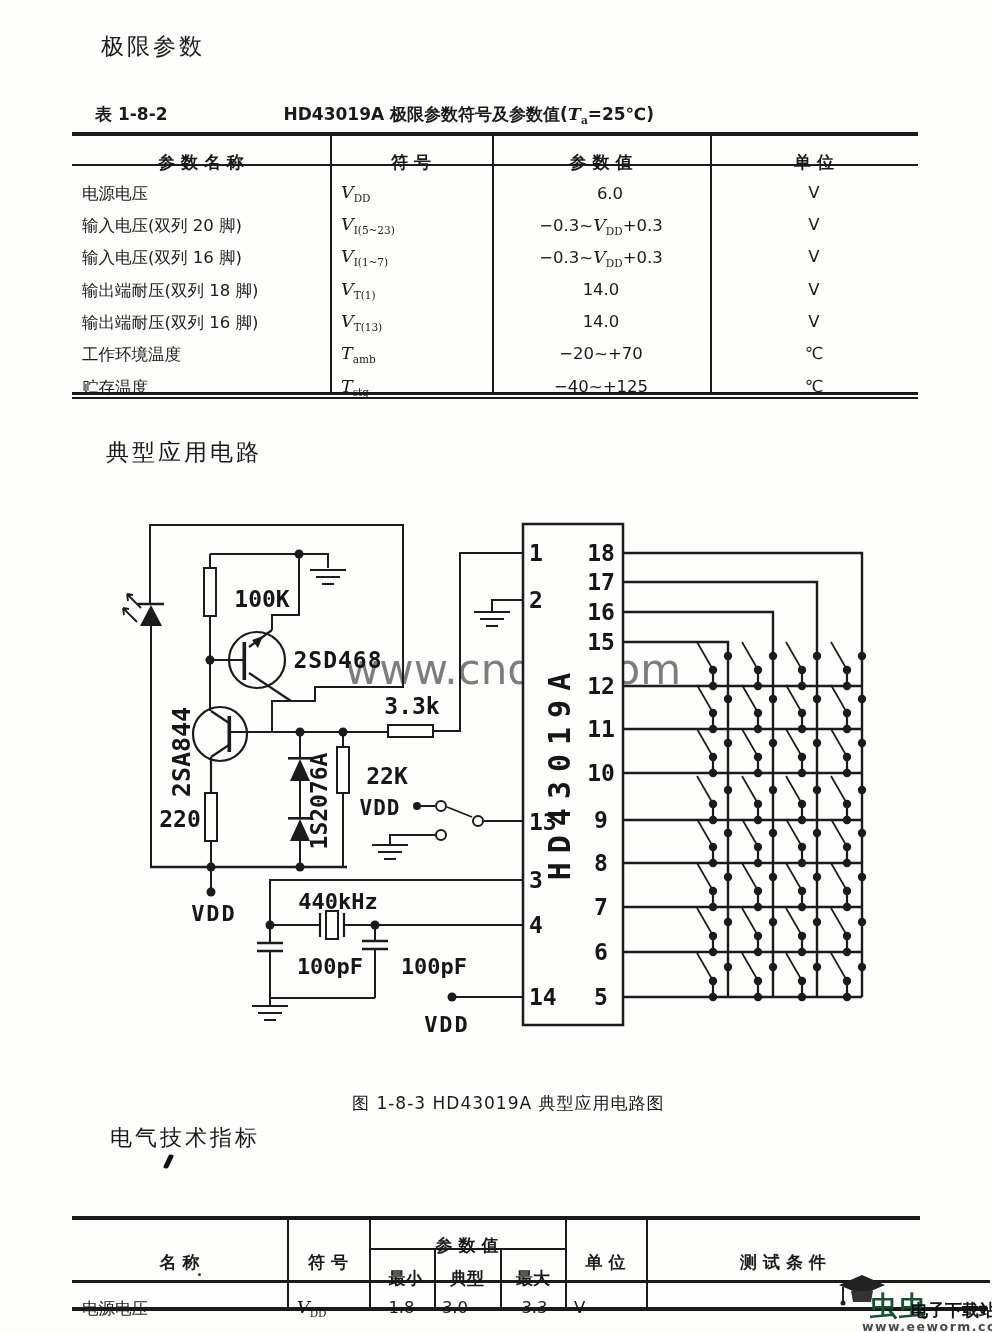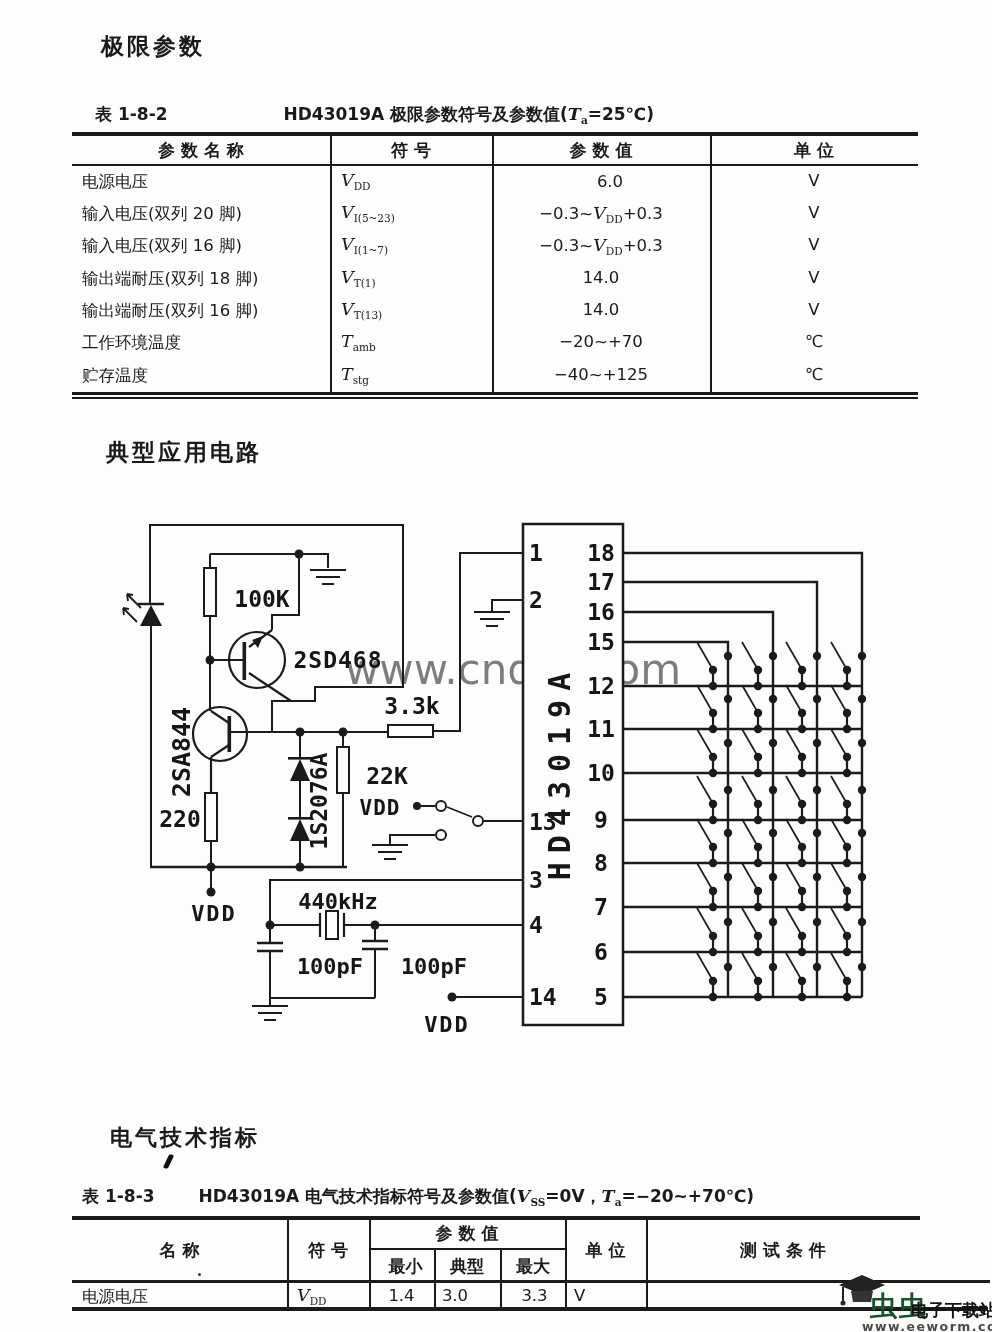--- a/index.html
+++ b/index.html
@@ -1,24 +1,24 @@
 <!DOCTYPE html>
 <html><head>
 <meta charset="utf-8">
 <style>
   html,body{margin:0;padding:0;background:#e8e8e8;}
   .page{position:relative;width:992px;height:1332px;background:#fdfdfc;overflow:hidden;
         font-family:"DejaVu Sans",sans-serif;color:#1a1a1a;}
   .abs{position:absolute;white-space:nowrap;}
-  .h1{font-size:23px;font-weight:bold;letter-spacing:3px;}
+  .h1{font-size:23px;font-weight:normal;letter-spacing:3px;}
   .ttl{font-size:17px;font-weight:bold;}
   .cap{font-size:17px;letter-spacing:1px;}
   .hline{position:absolute;background:#1a1a1a;}
   .vline{position:absolute;background:#1a1a1a;width:2px;}
-  .cell{position:absolute;font-size:16.5px;white-space:nowrap;}
+  .cell{position:absolute;font-size:16.5px;white-space:nowrap;margin-top:12px;}
   .ctr{text-align:center;}
   i.sym{font-family:"DejaVu Serif","Liberation Serif",serif;font-style:italic;font-size:17.5px;}
   sub{font-size:10.5px;font-family:"DejaVu Serif",serif;}
   .hdr{font-weight:bold;font-size:17px;}
   svg text{font-family:"DejaVu Sans Mono","Liberation Mono",monospace;fill:#161616;}
   .clab{font-weight:bold;}
   .wm{font-family:"DejaVu Sans",sans-serif;}
   .stray{position:absolute;width:5px;height:15px;background:#111;border-radius:2px;transform:rotate(14deg) skewX(-12deg);}
   .speck{position:absolute;width:3px;height:3px;background:#333;border-radius:50%;}
   .logo-brand{position:absolute;font-weight:bold;font-size:27px;letter-spacing:2px;}
@@ -453,28 +453,26 @@
         <g>
           <circle cx="728" cy="967" r="4.2" fill="#1b1b1b"></circle>
           <line x1="697" y1="953" x2="712" y2="979" stroke="#1b1b1b" stroke-width="1.7"></line>
           <circle cx="713" cy="981" r="4.2" fill="#1b1b1b"></circle>
           <line x1="713" y1="981" x2="713" y2="997" stroke="#1b1b1b" stroke-width="2.2"></line>
           <circle cx="713" cy="997" r="4.2" fill="#1b1b1b"></circle>
         </g>
       </g>
   </svg>
 
+  <div class="abs cap" style="left:352px;top:1092px">图 1-8-3   HD43019A 典型应用电路图</div>
 
   <div class="abs h1" style="left:110px;top:1123px;font-size:22px">电气技术指标</div>
   <div class="stray" style="left:166px;top:1154px"></div>
   <div class="speck" style="left:198px;top:1273px"></div>
 
-  <div class="abs ttl" style="left:82px;top:1185px">
-    <span>表 1-8-3</span><span style="margin-left:44px"><span>HD43019A 电气技术指标符号及参数值(</span><i class="sym">V</i><sub>SS</sub><span>=0V，</span><i class="sym">T</i><sub>a</sub><span>=−20~+70℃)</span></span>
-  </div>
 
   <div>
     <div class="hline" style="left:72px;top:1216px;width:848px;height:4px"></div>
     <div class="hline" style="left:369px;top:1248px;width:196px;height:2px"></div>
     <div class="hline" style="left:72px;top:1280px;width:918px;height:2.5px"></div>
     <div class="hline" style="left:72px;top:1307px;width:916px;height:3.5px"></div>
     <div class="vline" style="left:287px;top:1216px;height:94px"></div>
     <div class="vline" style="left:369px;top:1216px;height:94px"></div>
     <div class="vline" style="left:434px;top:1248px;height:62px"></div>
     <div class="vline" style="left:500px;top:1248px;height:62px"></div>
@@ -485,21 +483,21 @@
     <div class="cell hdr ctr" style="left:287px;top:1239px;width:82px">符  号</div>
     <div class="cell hdr ctr" style="left:369px;top:1222px;width:196px">参  数  值</div>
     <div class="cell hdr ctr" style="left:369px;top:1255px;width:73px">最小</div>
     <div class="cell hdr ctr" style="left:434px;top:1255px;width:66px">典型</div>
     <div class="cell hdr ctr" style="left:500px;top:1255px;width:66px">最大</div>
     <div class="cell hdr ctr" style="left:565px;top:1239px;width:81px">单  位</div>
     <div class="cell hdr ctr" style="left:646px;top:1239px;width:274px">测  试  条  件</div>
 
     <div class="cell" style="left:82px;top:1286px;width:200px">电源电压</div>
     <div class="cell" style="left:297px;top:1285px"><i class="sym">V</i><sub>DD</sub></div>
-    <div class="cell ctr" style="left:369px;top:1286px;width:65px">1.4</div>
+    <div class="cell ctr" style="left:369px;top:1286px;width:65px">1.8</div>
     <div class="cell ctr" style="left:422px;top:1286px;width:66px">3.0</div>
     <div class="cell ctr" style="left:500px;top:1286px;width:69px">3.3</div>
     <div class="cell" style="left:574px;top:1286px">V</div>
     <div class="cell" style="left:656px;top:1286px"></div>
   </div>
 
   <div class="abs" style="left:836px;top:1268px;width:156px;height:64px">
     <svg width="52" height="42" style="position:absolute;left:0;top:2px">
       <polygon points="3,15 26,5 49,15 26,25" fill="#222"></polygon>
       <polygon points="15,21 37,21 35,32 17,32" fill="#333"></polygon>

